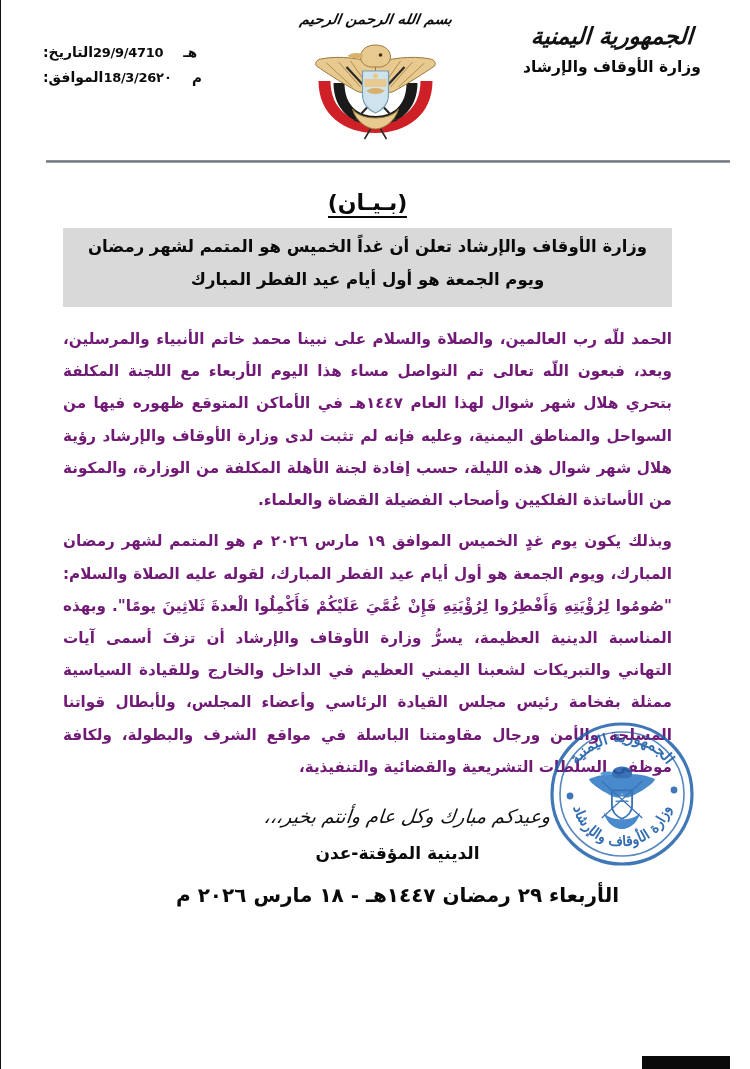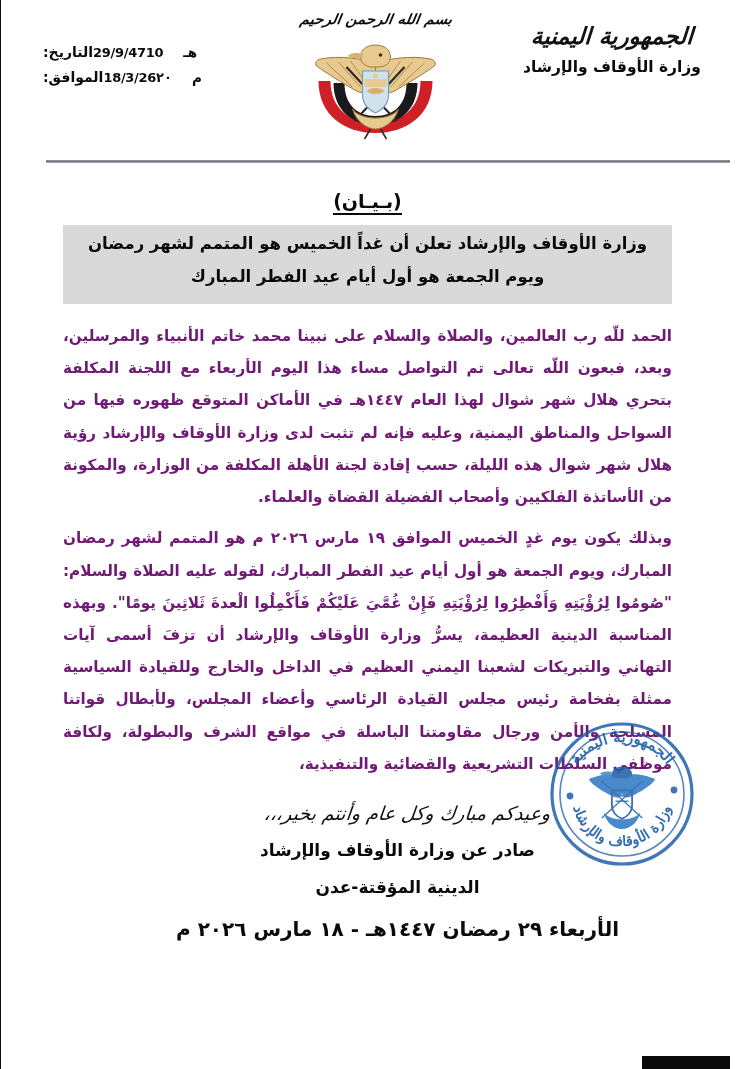--- a/index.html
+++ b/index.html
@@ -134,21 +134,21 @@
     position: absolute;
     top: 190px;
     right: 78px;
     left: 62px;
     direction: rtl;
     text-align: right;
   }
 
   .doc-title {
     text-align: center;
-    font-size: 19px;
+    font-size: 22px;
     font-weight: bold;
     color: #0a0a0a;
     letter-spacing: 1px;
     margin-bottom: 13px;
   }
   .doc-title span {
     border-bottom: 2px solid #0a0a0a;
     padding-bottom: 1px;
   }
 
@@ -315,21 +315,20 @@
     </div>
 
     <p class="para">الحمد للّه رب العالمين، والصلاة والسلام على نبينا محمد خاتم الأنبياء والمرسلين، وبعد، فبعون اللّه تعالى تم التواصل مساء هذا اليوم الأربعاء مع اللجنة المكلفة بتحري هلال شهر شوال لهذا العام ١٤٤٧هـ في الأماكن المتوقع ظهوره فيها من السواحل والمناطق اليمنية، وعليه فإنه لم تثبت لدى وزارة الأوقاف والإرشاد رؤية هلال شهر شوال هذه الليلة، حسب إفادة لجنة الأهلة المكلفة من الوزارة، والمكونة من الأساتذة الفلكيين وأصحاب الفضيلة القضاة والعلماء.</p>
     <p class="para">وبذلك يكون يوم غدٍ الخميس الموافق ١٩ مارس ٢٠٢٦ م هو المتمم لشهر رمضان المبارك، ويوم الجمعة هو أول أيام عيد الفطر المبارك، لقوله عليه الصلاة والسلام: "صُومُوا لِرُؤْيَتِهِ وَأَفْطِرُوا لِرُؤْيَتِهِ فَإِنْ غُمَّيَ عَلَيْكُمْ فَأَكْمِلُوا الْعدةَ ثَلاثِينَ يومًا". وبهذه المناسبة الدينية العظيمة، يسرُّ وزارة الأوقاف والإرشاد أن تزفَ أسمى آيات التهاني والتبريكات لشعبنا اليمني العظيم في الداخل والخارج وللقيادة السياسية ممثلة بفخامة رئيس مجلس القيادة الرئاسي وأعضاء المجلس، ولأبطال قواتنا المسلحة والأمن ورجال مقاومتنا الباسلة في مواقع الشرف والبطولة، ولكافة موظفي السلطات التشريعية والقضائية والتنفيذية،</p>
 
     <div class="greeting">
       <span>وعيدكم مبارك وكل عام وأنتم بخير،،،</span>
     </div>
 
     <div class="signature">
-      <div class="sig-line">صادر عن وزارة الأوقاف والإرشاد</div>
       <div class="sig-line">الدينية المؤقتة-عدن</div>
       <div class="sig-date">الأربعاء ٢٩ رمضان ١٤٤٧هـ - ١٨ مارس ٢٠٢٦ م</div>
     </div>
   </div>
 
   <div class="seal">
     <svg width="152" height="152" viewBox="0 0 152 152">
       <circle cx="76" cy="76" r="70" fill="none" stroke="#1f5fa9" stroke-width="3.2" opacity="0.85"></circle>
       <circle cx="76" cy="76" r="62" fill="none" stroke="#1f5fa9" stroke-width="1.6" opacity="0.75"></circle>
       <circle cx="24" cy="78" r="3.4" fill="#1f5fa9" opacity="0.85"></circle>

